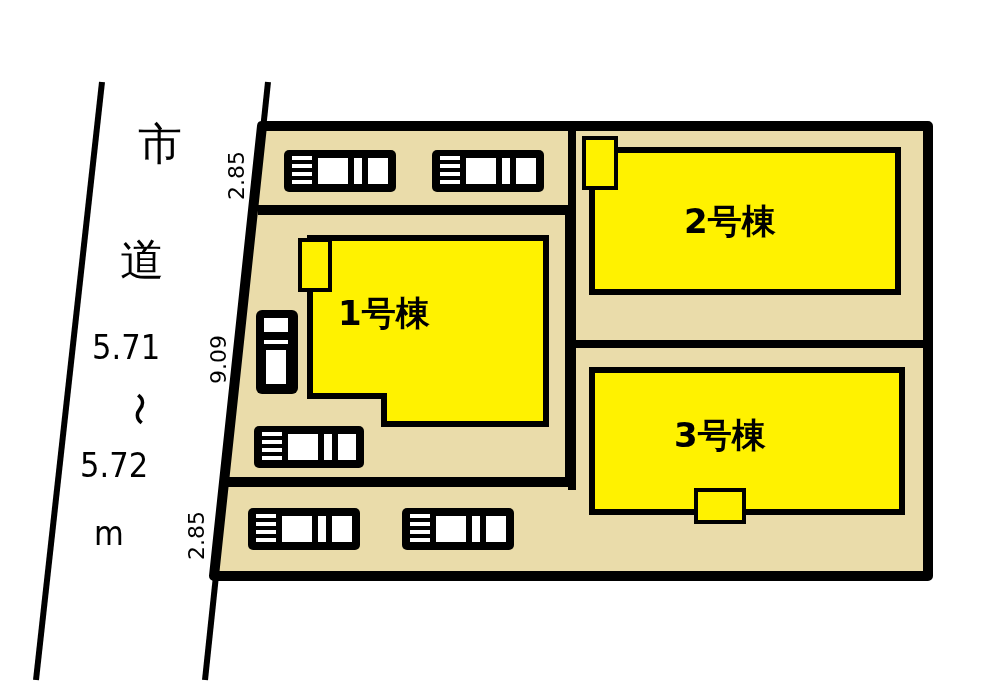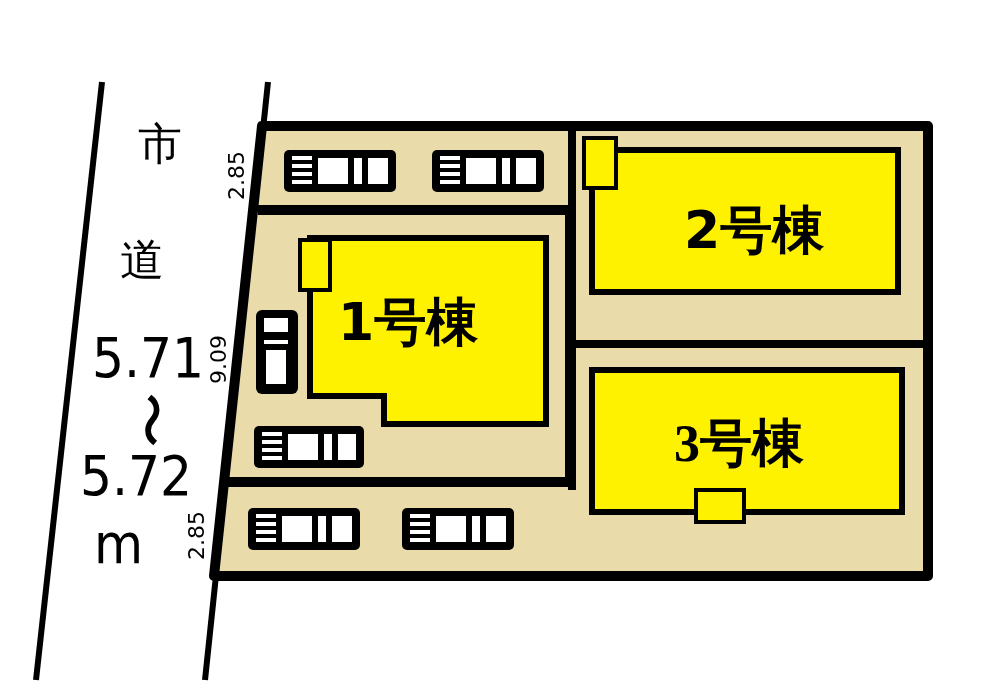--- a/index.html
+++ b/index.html
@@ -1,21 +1,21 @@
 <!DOCTYPE html>
 <html><head>
 <meta charset="utf-8">
 <style>
   html, body { margin:0; padding:0; background:#ffffff; }
   body { width:1000px; height:696px; position:relative; overflow:hidden; font-family:"DejaVu Sans", sans-serif; }
   svg { position:absolute; left:0; top:0; }
   .lbl { position:absolute; color:#000; font-weight:bold; line-height:1; white-space:nowrap; }
   .road-char { font-size:44px; font-weight:normal; }
-  .road-num { font-size:56px; font-weight:normal; font-family:"DejaVu Sans Condensed","DejaVu Sans", sans-serif; }
-  .bldg { font-size:52px; font-weight:bold; }
+  .road-num { font-size:34px; font-weight:normal; font-family:"DejaVu Sans Condensed","DejaVu Sans", sans-serif; }
+  .bldg { font-size:34px; font-weight:bold; }
   .dim { font-size:22px; font-weight:normal; transform-origin:left top; }
 </style>
 </head>
 <body>
 
 <svg width="1000" height="696" viewBox="0 0 1000 696">
 
   <line x1="102" y1="82" x2="36" y2="680" stroke="#000" stroke-width="6"></line>
 
   <line x1="268" y1="82" x2="205" y2="680" stroke="#000" stroke-width="6"></line>
@@ -101,13 +101,13 @@
 <div class="lbl road-num" style="left:122px;top:392px;transform:rotate(90deg);transform-origin:center;">〜</div>
 <div class="lbl road-num" style="left:80px;top:448px;">5.72</div>
 <div class="lbl road-num" style="left:94px;top:516px;">m</div>
 
 <div class="lbl dim" style="left:226px;top:200px;transform:rotate(-90deg);">2.85</div>
 <div class="lbl dim" style="left:208px;top:384px;transform:rotate(-90deg);">9.09</div>
 <div class="lbl dim" style="left:186px;top:560px;transform:rotate(-90deg);">2.85</div>
 
 <div class="lbl bldg" style="left:338px;top:296px;">1号棟</div>
 <div class="lbl bldg" style="left:684px;top:204px;">2号棟</div>
-<div class="lbl bldg" style="left:674px;top:418px;font-family:Liberation Serif, serif;">3号棟</div>
+<div class="lbl bldg" style="left:674px;top:418px;">3号棟</div>
 
 </body></html>

